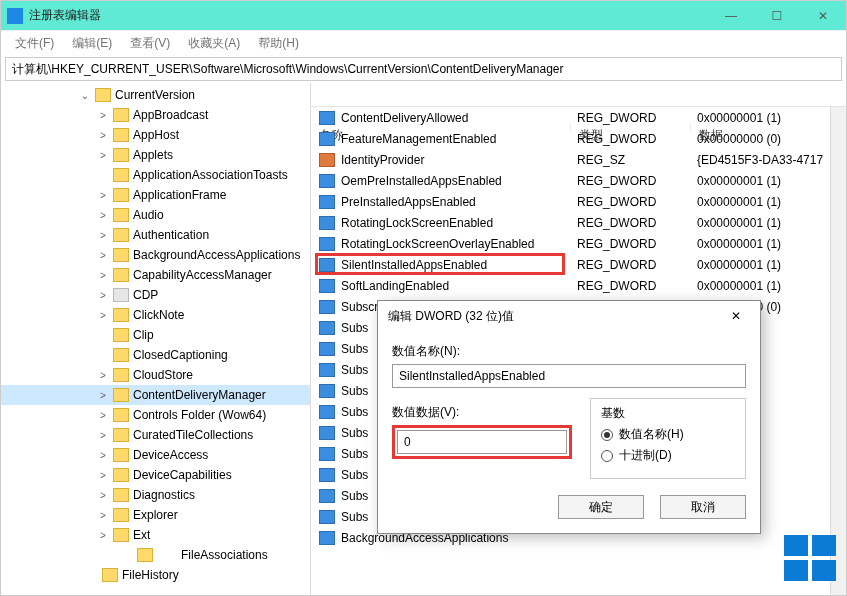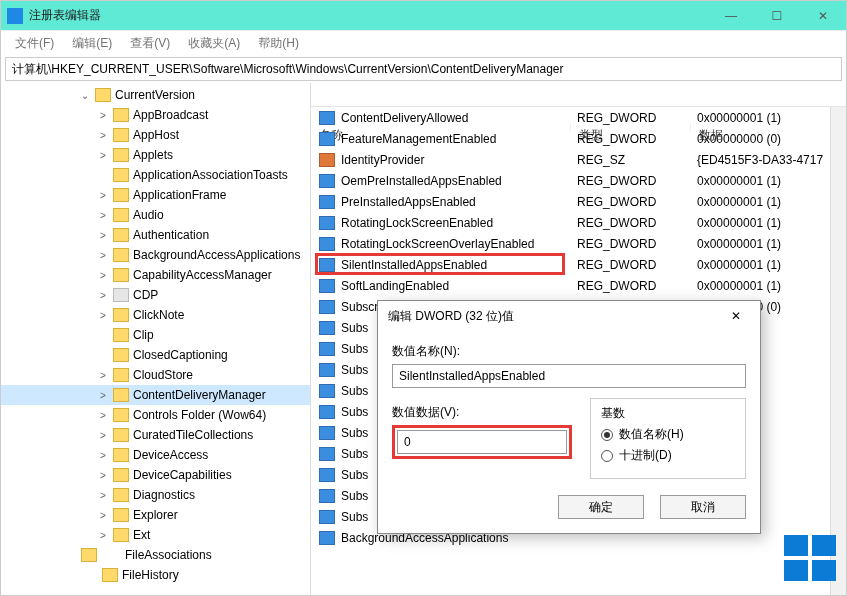--- a/index.html
+++ b/index.html
@@ -192,21 +192,21 @@
       <div class="tree-row" style="padding-left: 96px;">
         <span class="exp">&gt;</span>
         <span class="fld"></span>
         <span class="lbl">Explorer</span>
       </div>
       <div class="tree-row" style="padding-left: 96px;">
         <span class="exp">&gt;</span>
         <span class="fld"></span>
         <span class="lbl">Ext</span>
       </div>
-      <div class="tree-row" style="padding-left: 40px; gap: 24px;">
+      <div class="tree-row" style="padding-left: 96px; gap: 24px;">
         <span class="exp"></span>
         <span class="fld"></span>
         <span class="lbl">FileAssociations</span>
       </div>
       <div class="tree-row" style="padding-left: 85px;">
         <span class="exp"></span>
         <span class="fld"></span>
         <span class="lbl">FileHistory</span>
       </div>
     </div>

